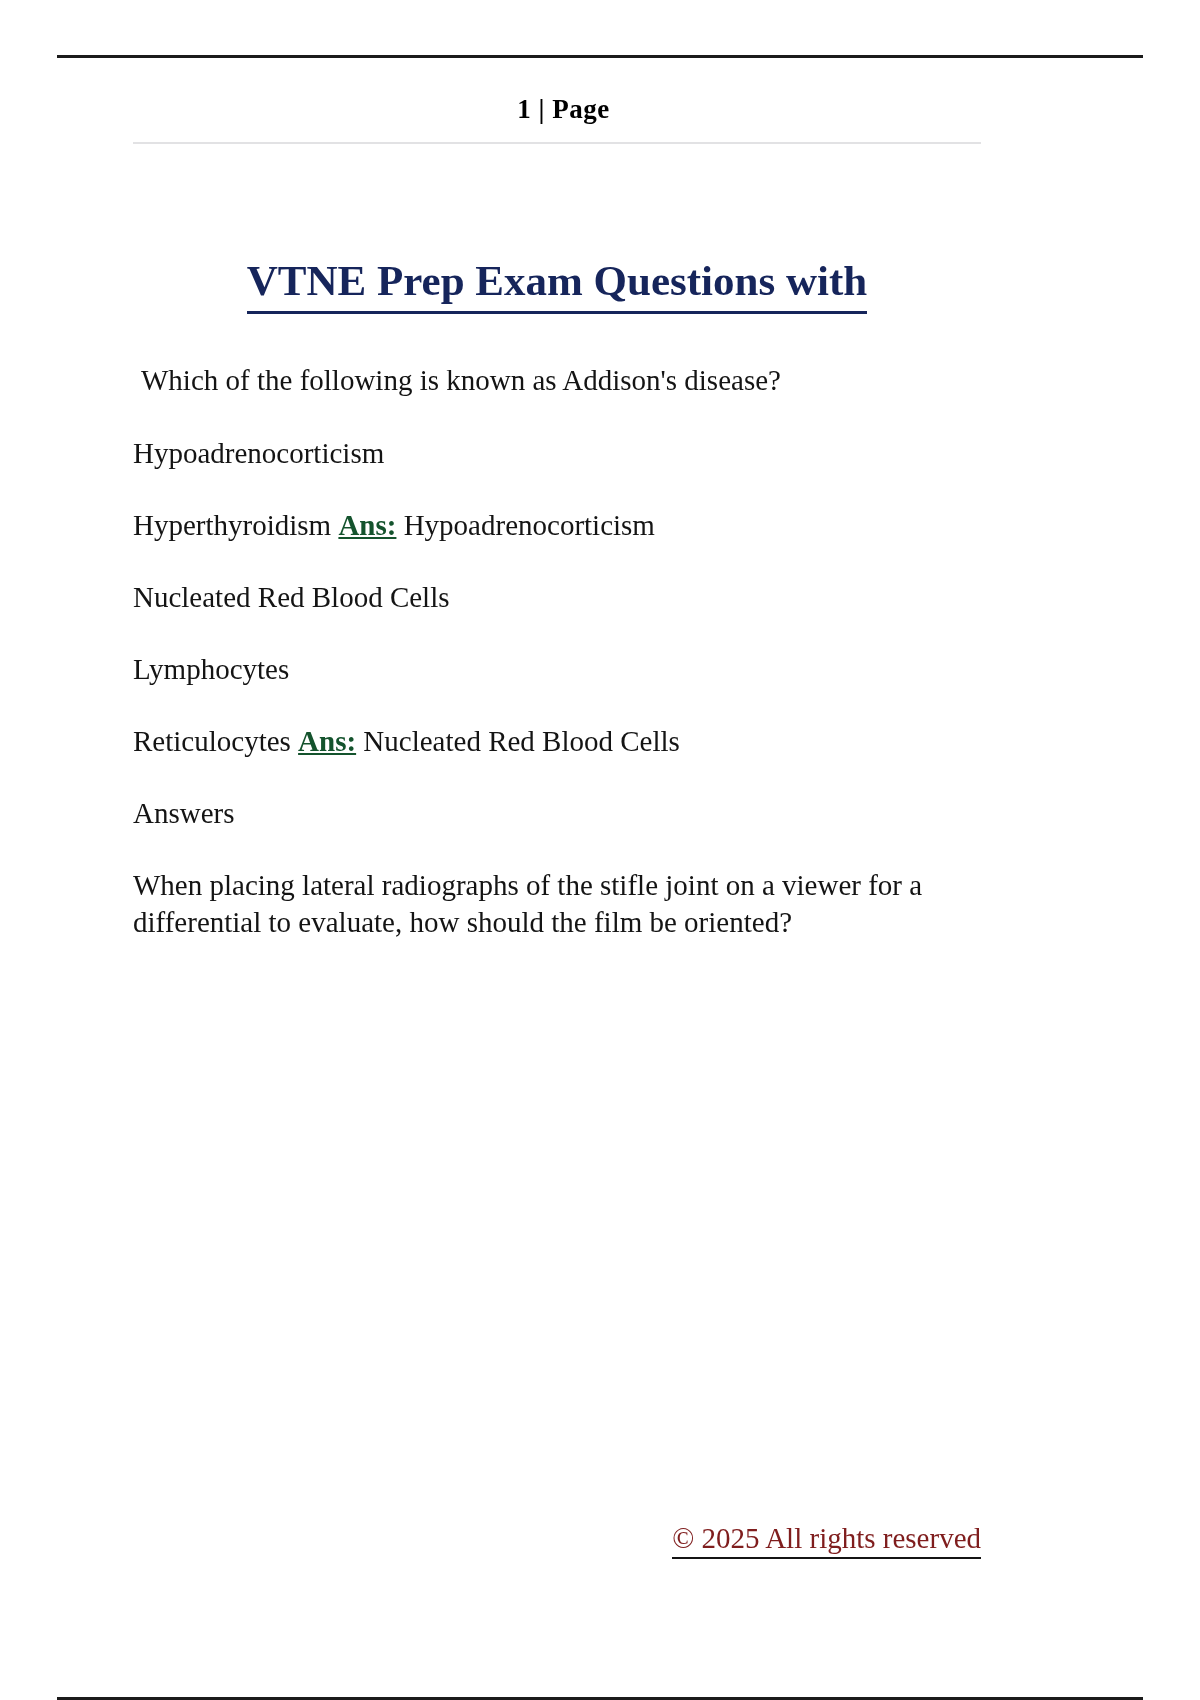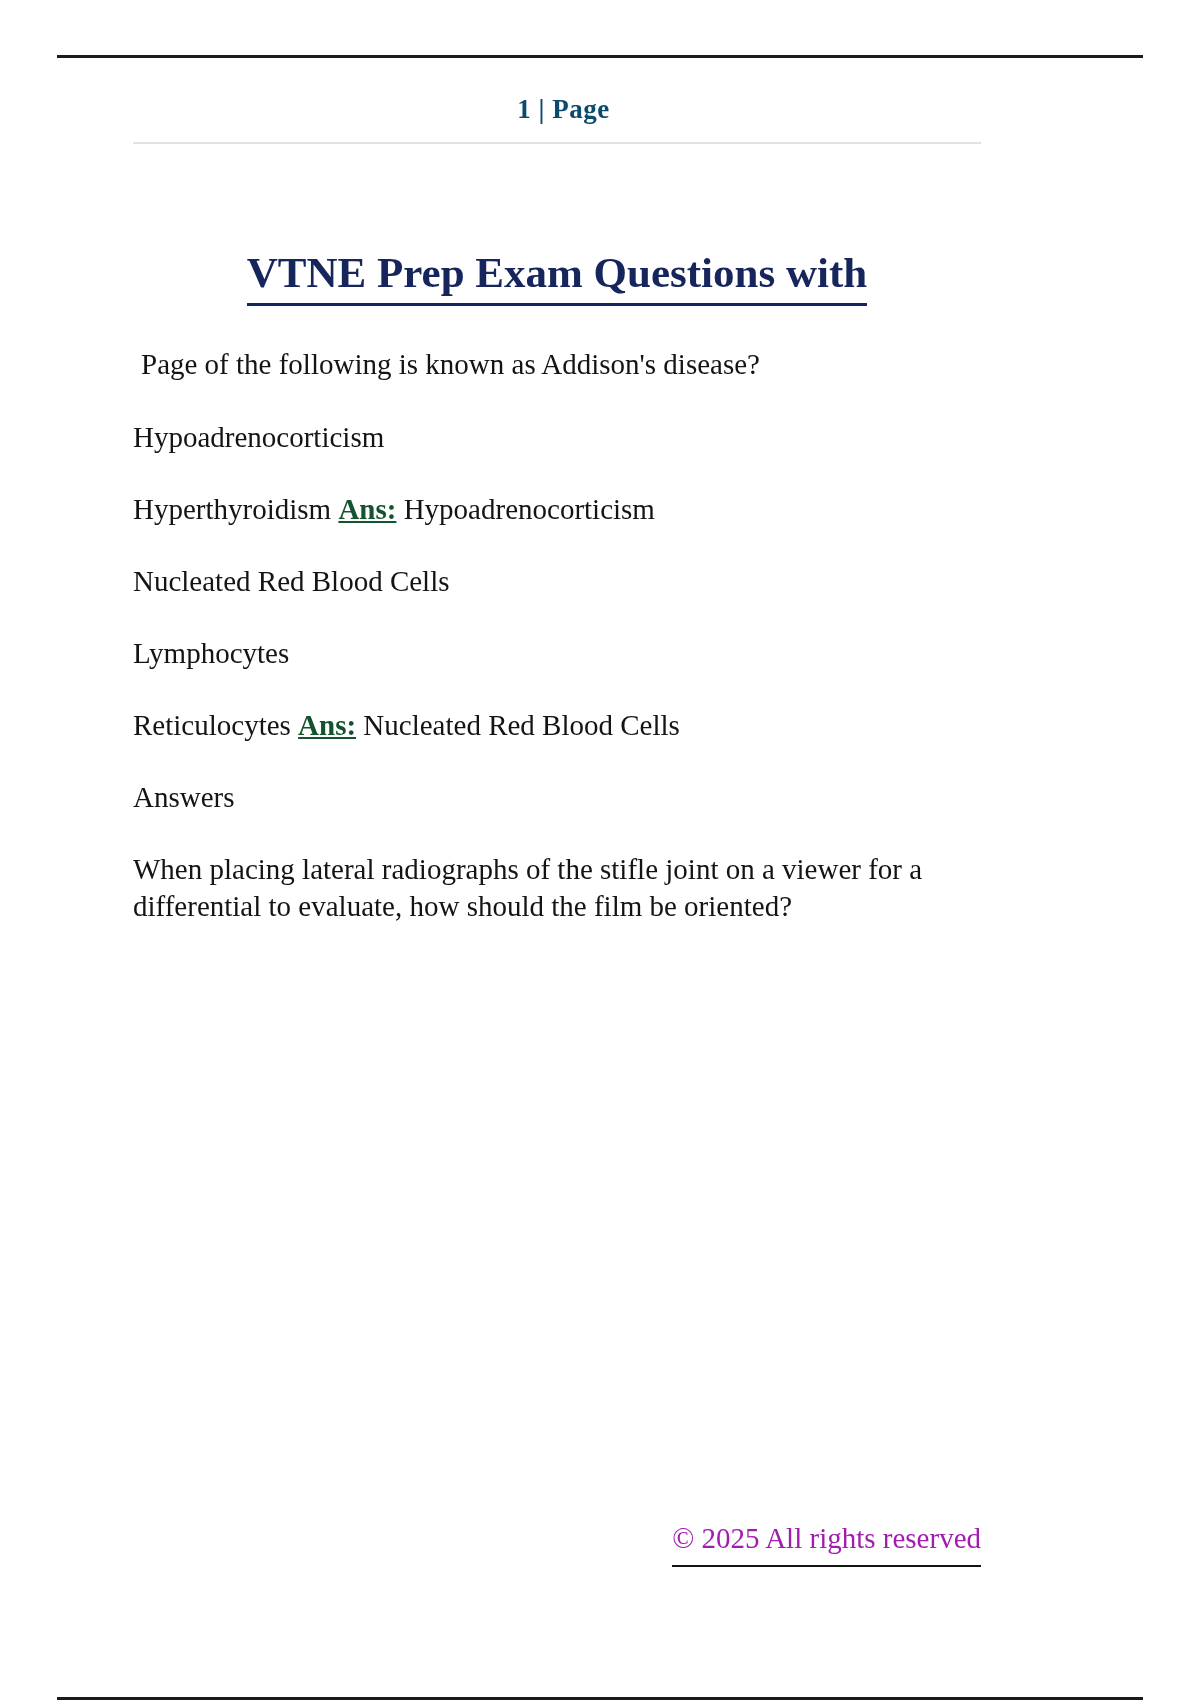--- a/index.html
+++ b/index.html
@@ -45,33 +45,33 @@
   .doc-header {
     padding-top: 96px;
     text-align: center;
   }
   .doc-header .page-label {
     display: inline-block;
     font-family: "Liberation Serif", "DejaVu Serif", serif;
     font-weight: bold;
     font-size: 27px;
     letter-spacing: .5px;
-    color: #0c4a6e;
+    color: #000000;
     line-height: 1;
     margin-left: 13px;
   }
   .header-rule {
     margin-top: 19px;
     height: 0;
     border-top: 2px solid #e2e2e4;
   }
 
   
   .doc-title {
-    margin: 4px;
+    margin: 12px;
     padding-top: 96px;
     text-align: center;
     font-family: "Liberation Serif", "DejaVu Serif", serif;
     font-weight: bold;
     font-size: 43px;
     line-height: 1.36;
     color: #16255b;
   }
   .doc-title .tline {
     display: inline-block;
@@ -107,23 +107,23 @@
     position: absolute;
     left: 133px;
     width: 848px;
     top: 1521px;
     text-align: right;
   }
   .doc-footer .copyright {
     display: inline-block;
     font-family: "Liberation Serif", "DejaVu Serif", serif;
     font-size: 29px;
-    color: #a21caf;
+    color: #7f1d1d;
     border-bottom: 2px solid #141414;
-    padding-bottom: 9px;
+    padding-bottom: 1px;
     line-height: 1.2;
   }
 </style>
 </head>
 <body>
 
 <div class="page">
 
   <div class="edge-rule top"></div>
 
@@ -134,21 +134,21 @@
     </div>
     <div class="header-rule"></div>
 
     <h1 class="doc-title">
       <span class="tline">VTNE Prep Exam Questions with</span><br>
     </h1>
 
     <div class="body-block">
 
       <p class="para lead">
-        <span>Page of the following is known as Addison's disease?</span>
+        <span>Which of the following is known as Addison's disease?</span>
       </p>
 
 
       <p class="para">
         <span>Hypoadrenocorticism</span>
       </p>
 
 
       <p class="para">
         <span>Hyperthyroidism</span>

